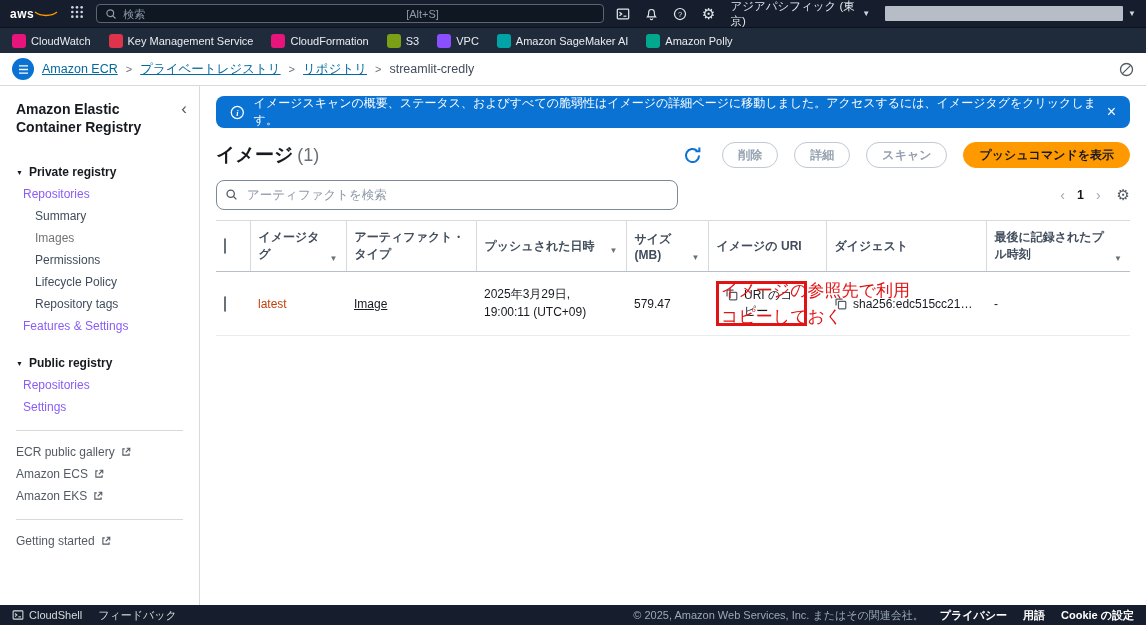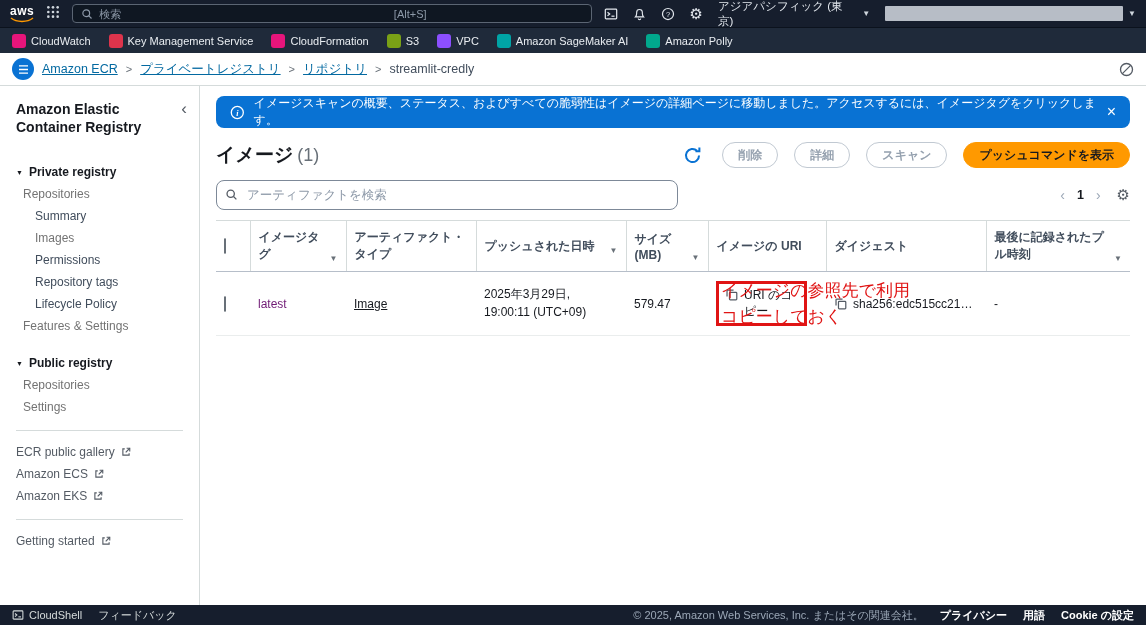--- a/index.html
+++ b/index.html
@@ -1,21 +1,21 @@
 <!DOCTYPE html>
 <html><head>
 <meta charset="utf-8">
 <style>
   * { margin:0; padding:0; box-sizing:border-box; }
   html,body { width:1146px; height:625px; overflow:hidden; }
   body { font-family:"Liberation Sans","DejaVu Sans",sans-serif; font-size:12px; color:#16191f; background:#fff; position:relative; }
 
   
   .topnav { height:27px; background:#161e2d; display:flex; align-items:center; padding:0 10px; gap:12px; }
-  .aws-logo { display:flex; flex-direction:column; align-items:center; line-height:1; cursor:pointer; }
+  .aws-logo { display:flex; flex-direction:row; align-items:center; line-height:1; cursor:pointer; }
   .aws-logo .aws-txt { color:#fff; font-weight:bold; font-size:12px; letter-spacing:.5px; }
   .top-search { position:relative; width:520px; height:19px; background:#0f1722; border:1px solid #5b6573; border-radius:4px; display:flex; align-items:center; padding:0 8px; gap:6px; }
   .top-search input { flex:1; background:transparent; border:none; outline:none; color:#d1d5db; font-size:11px; font-family:inherit; }
   .top-search input::placeholder { color:#8d99a8; }
   .top-search .shortcut { position:absolute; right:164px; color:#8d99a8; font-size:11px; }
   .top-icons { margin-left:auto; display:flex; align-items:center; gap:15px; }
   .top-icons .ticon { display:flex; align-items:center; cursor:pointer; }
   .gear-glyph { color:#e3e8ee; font-size:15px; line-height:1; }
   .region { color:#e3e8ee; font-size:11.5px; display:flex; align-items:center; gap:5px; cursor:pointer; }
   .caret { color:#cfd6dd; font-size:8px; }
@@ -37,21 +37,21 @@
   .crumb-right { margin-left:auto; display:flex; align-items:center; cursor:pointer; }
 
   
   .shell { display:flex; height:519px; }
   aside { width:200px; border-right:1px solid #d5dbdb; padding-top:12px; overflow:hidden; flex:none; }
   .sb-head { display:flex; padding:2px 12px 10px 16px; }
   .sb-head h2 { font-size:14px; line-height:1.3; width:138px; color:#16191f; }
   .sb-collapse { margin-left:auto; color:#545b64; font-size:17px; line-height:1; cursor:pointer; }
   .sb-section { font-weight:bold; color:#16191f; padding:7px 16px 4px; display:flex; align-items:center; gap:6px; cursor:pointer; margin-top:12px; }
   .sb-tri { font-size:7px; color:#16191f; }
-  .sb-l1 { padding:4px 16px 4px 23px; color:#737373; cursor:pointer; }
+  .sb-l1 { padding:4px 16px 4px 23px; color:#8b5cf6; cursor:pointer; }
   .sb-l2 { padding:4px 16px 4px 35px; color:#414d5c; cursor:pointer; }
   .sb-l2.selected { color:#737373; }
   .sb-ext { padding:4px 16px; color:#545b64; display:flex; align-items:center; gap:6px; cursor:pointer; }
   .sb-div { border:none; border-top:1px solid #d5dbdb; margin:12px 16px 10px; }
 
   main { flex:1; position:relative; background:#fff; overflow:hidden; }
 
   
   .banner { margin:10px 16px 0; height:32px; background:#0972d3; border-radius:8px; display:flex; align-items:center; padding:0 14px; gap:9px; color:#fff; font-size:12px; }
   .banner-close { margin-left:auto; font-size:16px; line-height:1; cursor:pointer; color:#fff; }
@@ -77,21 +77,21 @@
   .pg-gear { color:#545b64; font-size:15px; cursor:pointer; margin-left:4px; }
 
   
   table { margin:10px 16px 0; width:914px; border-collapse:collapse; table-layout:fixed; font-size:12px; }
   thead th { text-align:left; font-weight:bold; color:#414d5c; padding:8px 8px; border-top:1px solid #d5dbdb; border-bottom:1px solid #b6bec9; vertical-align:middle; }
   thead th + th { border-left:1px solid #d5dbdb; }
   .th-flex { display:flex; justify-content:space-between; align-items:flex-end; gap:4px; }
   .sort { font-size:8px; color:#687078; flex:none; }
   tbody td { padding:9px 8px; vertical-align:middle; border-bottom:1px solid #eaeded; }
   .checkbox { width:14px; height:14px; border:1px solid #687078; border-radius:2px; background:#fff; cursor:pointer; }
-  .link-blue { color:#701a75; cursor:pointer; }
+  .link-blue { color:#c2410c; cursor:pointer; }
   .link-under { color:#16191f; text-decoration:underline; cursor:pointer; }
   .cell-date { line-height:1.45; }
   .red-outline { border:3px solid #e01414; display:inline-flex; align-items:flex-start; gap:6px; padding:4px 6px; }
   .copy-btn { display:flex; gap:6px; align-items:flex-start; cursor:pointer; }
   .copy-label { width:54px; line-height:1.3; color:#16191f; }
   .cell-digest { display:flex; align-items:center; gap:6px; overflow:hidden; }
   .cell-digest span { white-space:nowrap; overflow:hidden; text-overflow:ellipsis; }
 
   
   .annotation { position:absolute; left:521px; top:192px; color:#e01414; font-size:17px; line-height:1.5; pointer-events:none; }
@@ -226,22 +226,22 @@
       <span class="sb-collapse">‹</span>
     </div>
     <div class="sb-section">
       <span class="sb-tri">▼</span>
       <span>Private registry</span>
     </div>
     <div class="sb-l1">Repositories</div>
     <div class="sb-l2">Summary</div>
     <div class="sb-l2 selected">Images</div>
     <div class="sb-l2">Permissions</div>
+    <div class="sb-l2">Lifecycle Policy</div>
     <div class="sb-l2">Repository tags</div>
-    <div class="sb-l2">Lifecycle Policy</div>
     <div class="sb-l1">Features &amp; Settings</div>
     <div class="sb-section">
       <span class="sb-tri">▼</span>
       <span>Public registry</span>
     </div>
     <div class="sb-l1">Repositories</div>
     <div class="sb-l1">Settings</div>
     <hr class="sb-div">
     <div class="sb-ext">
       <span>ECR public gallery</span>

